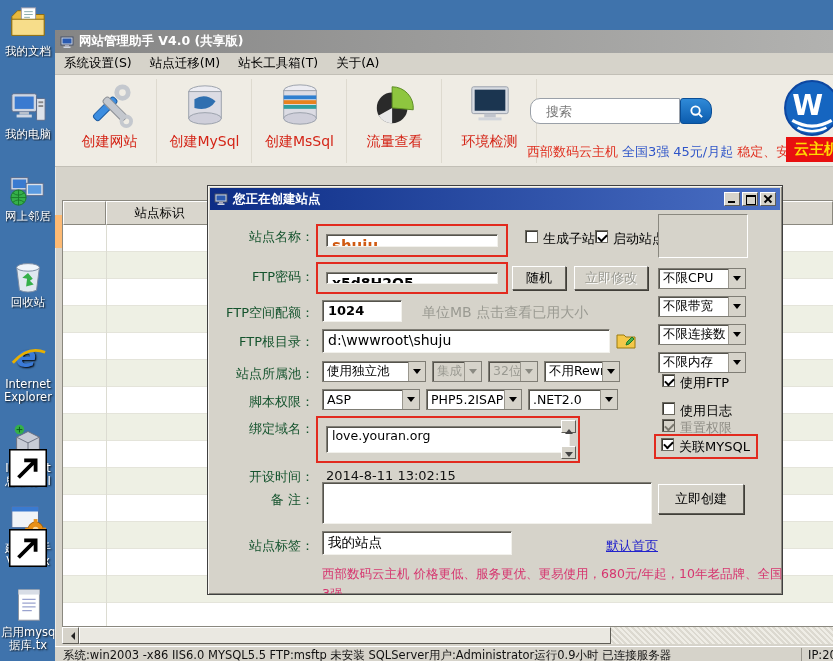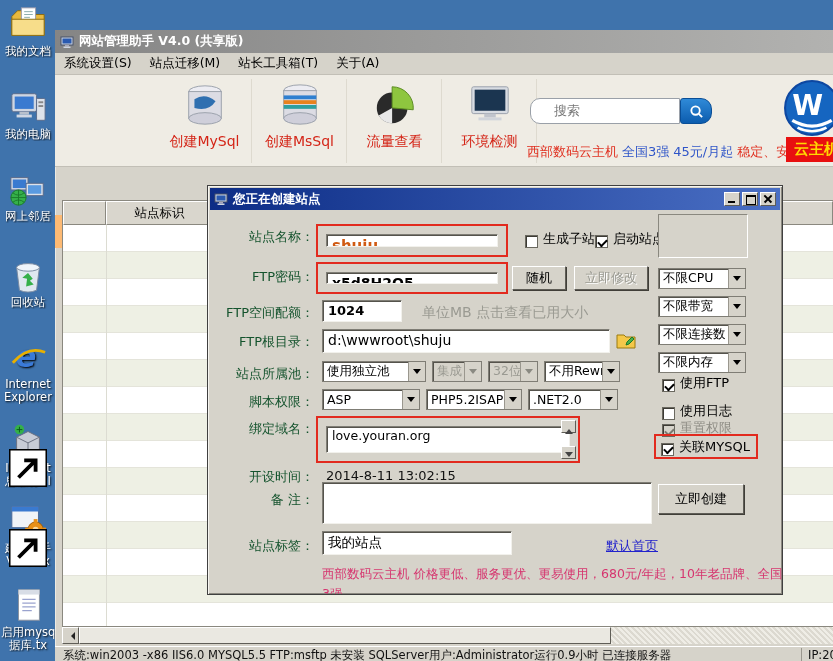--- a/index.html
+++ b/index.html
@@ -15,21 +15,21 @@
 .app { position:absolute; left:55px; top:30px; width:778px; height:631px; background:#d6d3ca; overflow:hidden; box-shadow:inset 1px 1px 0 #eceae3; }
 .titlebar { height:23px; background:linear-gradient(90deg,#858585,#b2b2b0); display:flex; align-items:center; gap:5px; padding:0 5px; color:#fff; font-weight:bold; font-size:12.5px; }
 .titlebar svg { width:14px; height:14px; }
 .menubar { height:22px; display:flex; align-items:center; font-size:12.5px; background:#d6d3ca; border-bottom:1px solid #c2bfb6; }
 .menubar .mi { padding:2px 9px; }
 .toolbar { position:relative; height:92px; background:#efece4; border-bottom:1px solid #c2bfb6; }
 .tbtn { position:absolute; top:4px; width:94px; height:84px; text-align:center; border-right:1px solid #dedacf; }
 .tbtn svg { width:46px; height:46px; margin-top:3px; }
 .tbtn .lbl { color:#d42416; font-size:14px; margin-top:1px; }
 .search { position:absolute; left:475px; top:23px; width:182px; height:26px; }
-.search input { width:150px; height:26px; border:1px solid #9aa0a8; border-radius:10px 0 0 10px; padding:0 23px; font-size:13px; background:#fff; color:#4d7c0f;font-family:Liberation Mono, monospace; }
+.search input { width:150px; height:26px; border:1px solid #9aa0a8; border-radius:10px 0 0 10px; padding:0 15px; font-size:13px; background:#fff; color:#4d7c0f; }
 .search .sbtn { position:absolute; left:150px; top:0; width:32px; height:26px; background:linear-gradient(#2f8ad8,#0c5cae); border-radius:3px 11px 11px 3px; display:flex; align-items:center; justify-content:center; border:1px solid #0a4e96; }
 .tpromo { position:absolute; left:472px; top:68px; font-size:13px; white-space:nowrap; width:300px; overflow:hidden; }
 .tpromo .r { color:#e03020; margin-right:4px; } .tpromo .b { color:#2f55c8; margin-right:4px; }
 .wlogo { position:absolute; left:728px; top:4px; width:58px; height:58px; }
 .cloudbadge { position:absolute; left:731px; top:62px; width:60px; height:25px; background:#e81010; color:#ffd800; font-weight:bold; font-size:15px; line-height:25px; padding-left:8px; white-space:nowrap; overflow:hidden; }
 
 
 .tabstrip { position:relative; height:33px; background:#fdba74;margin-top:48px; }
 .tab-active { position:absolute; left:7px; top:3px; width:133px; height:28px; background:#f4f3ee; border:1px solid #7f7d75; box-shadow:inset 1px 1px 0 #fff; font-size:12.5px; display:flex; align-items:center; padding-left:10px; }
 .tab-h { position:absolute; top:4px; height:27px; background:#d9d6cd; border:1px solid #9a978e; font-size:12.5px; padding:5px 8px 0; white-space:nowrap; overflow:hidden; }
@@ -69,21 +69,21 @@
 .redwrap { position:absolute; border:2px solid #e22a1e; padding:8px; }
 .redwrap .inp { position:static; width:100%; height:100%; }
 .btn { position:absolute; background:#d6d3ca; border:1px solid; border-color:#fff #5f5d56 #5f5d56 #fff; box-shadow:1px 1px 0 #403e38; font-size:13px; display:flex; align-items:center; justify-content:center; }
 .btn.disabled { color:#9a9a92; text-shadow:1px 1px 0 #fff; }
 .combo { position:absolute; height:21px; background:#fff; border:1px solid #7f7d75; box-shadow:inset 1px 1px 0 #55534c; display:flex; align-items:center; font-size:12.5px; }
 .combo .val { flex:1; padding:0 4px; white-space:nowrap; overflow:hidden; }
 .combo .arr { width:17px; height:100%; background:#d6d3ca; border-left:1px solid #9a978e; display:flex; align-items:center; justify-content:center; }
 .combo .arr::after { content:""; border:4px solid transparent; border-top:5px solid #000; margin-top:4px; }
 .combo.disabled { background:#d6d3ca; } .combo.disabled .val { color:#9a9a92; }
 .combo.disabled .arr::after { border-top-color:#8a8a82; }
-.cbrow { position:absolute; display:flex; align-items:flex-end; gap:5px; font-size:13px; white-space:nowrap; }
+.cbrow { position:absolute; display:flex; align-items:flex-start; gap:5px; font-size:13px; white-space:nowrap; }
 .cb { width:13px; height:13px; background:#fff; border:1px solid #6a685f; box-shadow:inset 1px 1px 0 #3c3a34; position:relative; flex:none; }
 .cb.checked::after { content:""; position:absolute; left:2px; top:2.5px; width:7px; height:4px; border-left:2px solid #000; border-bottom:2px solid #000; transform:rotate(-45deg); }
 .cbrow.disabled .cb { background:#d6d3ca; } .cbrow.disabled .cb.checked::after { border-color:#7a786f; }
 .cbrow.disabled span { color:#8f8d85; }
 .graypanel { position:absolute; left:448px; top:2px; width:90px; height:44px; background:#d6d3ca; border:1px solid #8a887f; border-bottom-color:#fff; border-right-color:#fff; }
 .mysqlbox { position:absolute; left:444px; top:222px; width:104px; height:25px; border:2px solid #e22a1e; display:flex; align-items:center; padding-left:5px; }
 .spinner { position:absolute; right:2px; top:2px; bottom:2px; width:15px; display:flex; flex-direction:column; justify-content:space-between; }
 .spb { height:13px; background:#d6d3ca; border:1px solid; border-color:#fff #5f5d56 #5f5d56 #fff; position:relative; }
 .spb.up::after { content:""; position:absolute; left:3px; top:4px; border:4px solid transparent; border-bottom:5px solid #444; }
 .spb.dn::after { content:""; position:absolute; left:3px; top:5px; border:4px solid transparent; border-top:5px solid #444; }
@@ -201,20 +201,29 @@
         </svg>
       <span>网站管理助手 V4.0 (共享版)</span>
     </div>
     <div class="menubar">
       <span class="mi">系统设置(S)</span>
       <span class="mi">站点迁移(M)</span>
       <span class="mi">站长工具箱(T)</span>
       <span class="mi">关于(A)</span>
     </div>
     <div class="toolbar">
+      <div class="tbtn" style="left:8px">
+        <svg viewBox="0 0 48 48">
+            <circle cx="37" cy="11" r="6" fill="none" stroke="#c4c8ce" stroke-width="5"></circle>
+            <rect x="4" y="24" width="30" height="8" rx="3" transform="rotate(-45 19 28)" fill="#3b8de0" stroke="#1a5aa0"></rect>
+            <rect x="14" y="24" width="30" height="8" rx="3" transform="rotate(45 29 28)" fill="#c4c8ce" stroke="#8a8e94"></rect>
+            <circle cx="41" cy="41" r="5" fill="none" stroke="#c4c8ce" stroke-width="4"></circle>
+          </svg>
+        <div class="lbl">创建网站</div>
+      </div>
       <div class="tbtn" style="left:103px">
         <svg viewBox="0 0 48 48">
             <ellipse cx="24" cy="10" rx="17" ry="6" fill="#ececf2" stroke="#9aa0aa"></ellipse>
             <rect x="7" y="10" width="34" height="28" fill="#dcdce4" stroke="#9aa0aa"></rect>
             <ellipse cx="24" cy="38" rx="17" ry="6" fill="#cfcfda" stroke="#9aa0aa"></ellipse>
             <path d="M13 18 q11 -7 22 2 q-7 11 -22 7 z" fill="#2f6fb0"></path>
           </svg>
         <div class="lbl">创建MySql</div>
       </div>
       <div class="tbtn" style="left:198px">

